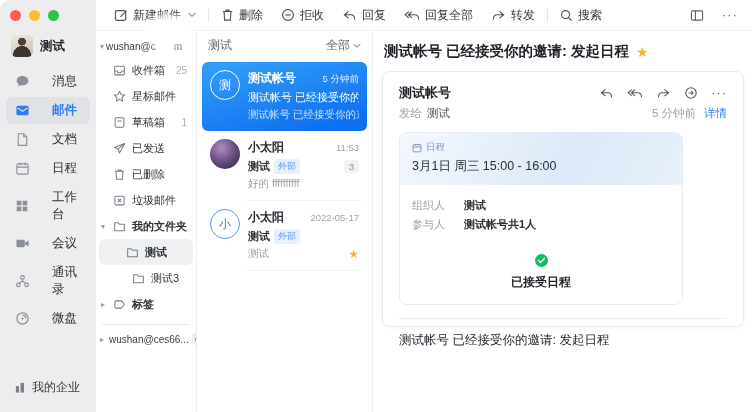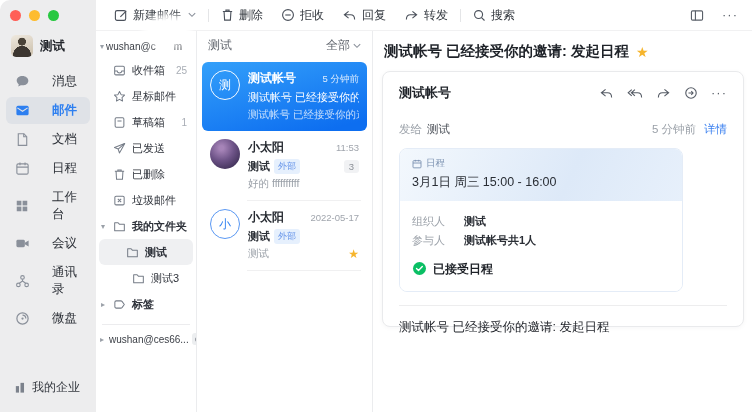--- a/index.html
+++ b/index.html
@@ -81,35 +81,35 @@
   .list-divider{height:1px;background:#f0f0f1;margin:0 6px 0 45px;}
 
   
   .reading{flex:1;min-width:0;padding:8px 8px 0 9px;}
   .read-title{display:flex;align-items:center;gap:7px;font-size:14.5px;font-weight:bold;color:#1f2329;padding:3px 2px 10px;white-space:nowrap;}
   .read-title .star{font-size:14px;}
   .msg-card{border:1px solid #e9eaec;border-radius:8px;box-shadow:0 1px 5px rgba(31,35,41,.04);padding:12px 16px 0;height:256px;box-sizing:border-box;background:#fff;}
   .msg-head{display:flex;align-items:center;}
   .msg-sender{font-weight:bold;font-size:13px;color:#1f2329;}
   .msg-actions{margin-left:auto;display:flex;align-items:center;gap:13px;color:#565c66;}
-  .msg-sub{display:flex;align-items:center;font-size:11.5px;color:#9aa0a8;margin-top:20px;}
+  .msg-sub{display:flex;align-items:center;font-size:11.5px;color:#9aa0a8;margin-top:4px;}
   .msg-to{color:#4a4f57;margin-left:5px;}
   .msg-meta{margin-left:auto;display:flex;gap:8px;align-items:center;}
   .link{color:#3d82f0;}
   .cal-card{width:282px;border:1px solid #e4ecf7;border-radius:8px;margin-top:11px;overflow:hidden;}
   .cal-top{background:linear-gradient(115deg,#f3f8fd 0%,#dde9f8 60%,#e7f0fb 100%);padding:8px 12px 10px;}
   .cal-type{display:flex;align-items:center;gap:4px;font-size:9.5px;color:#7d93b2;}
   .cal-type .ic{color:#7d93b2;}
   .cal-title{font-weight:bold;font-size:13px;color:#1f2329;margin-top:6px;}
   .cal-time{font-size:12.5px;color:#2a2e35;margin-top:4px;}
   .cal-bottom{background:#fff;padding:9px 12px 13px;}
   .cal-row{display:flex;font-size:11px;margin-top:4px;}
   .cal-label{color:#9aa0a8;width:52px;flex-shrink:0;}
   .cal-val{color:#2b2f36;font-weight:bold;}
-  .cal-status{display:flex;align-items:flex-start;gap:6px;margin-top:13px;font-size:12px;font-weight:bold;color:#1f2329;}
+  .cal-status{display:flex;align-items:center;gap:6px;margin-top:21px;font-size:12px;font-weight:bold;color:#1f2329;flex-direction:column;}
   .msg-divider{height:1px;background:#ededee;margin-top:13px;}
   .msg-body{font-size:12.5px;color:#23262c;padding:13px 0;}
 </style>
 </head>
 <body>
 
 <div class="app">
 
   <div class="sidebar">
     <div class="traffic">
@@ -253,20 +253,28 @@
         </span>
         <span>拒收</span>
       </div>
       <div class="tb-btn">
         <span class="ic">
           <svg width="15" height="13" viewBox="0 0 16 14">
               <path d="M7 2.6L2.5 6.2 7 9.8M2.5 6.2h6.6c3 0 4.4 1.8 4.4 5" fill="none" stroke="currentColor" stroke-width="1.2"></path>
             </svg>
         </span>
         <span>回复</span>
+      </div>
+      <div class="tb-btn">
+        <span class="ic">
+          <svg width="16" height="13" viewBox="0 0 17 14">
+              <path d="M5 2.8L1.2 6.2 5 9.6M8.4 2.8L4.6 6.2l3.8 3.4M4.6 6.2h6.6c3 0 4.4 1.8 4.4 5" fill="none" stroke="currentColor" stroke-width="1.2"></path>
+            </svg>
+        </span>
+        <span>回复全部</span>
       </div>
       <div class="tb-btn">
         <span class="ic">
           <svg width="15" height="13" viewBox="0 0 16 14">
               <path d="M9 2.6l4.5 3.6L9 9.8M13.5 6.2H6.9c-3 0-4.4 1.8-4.4 5" fill="none" stroke="currentColor" stroke-width="1.2"></path>
             </svg>
         </span>
         <span>转发</span>
       </div>
       <div class="tb-sep"></div>

